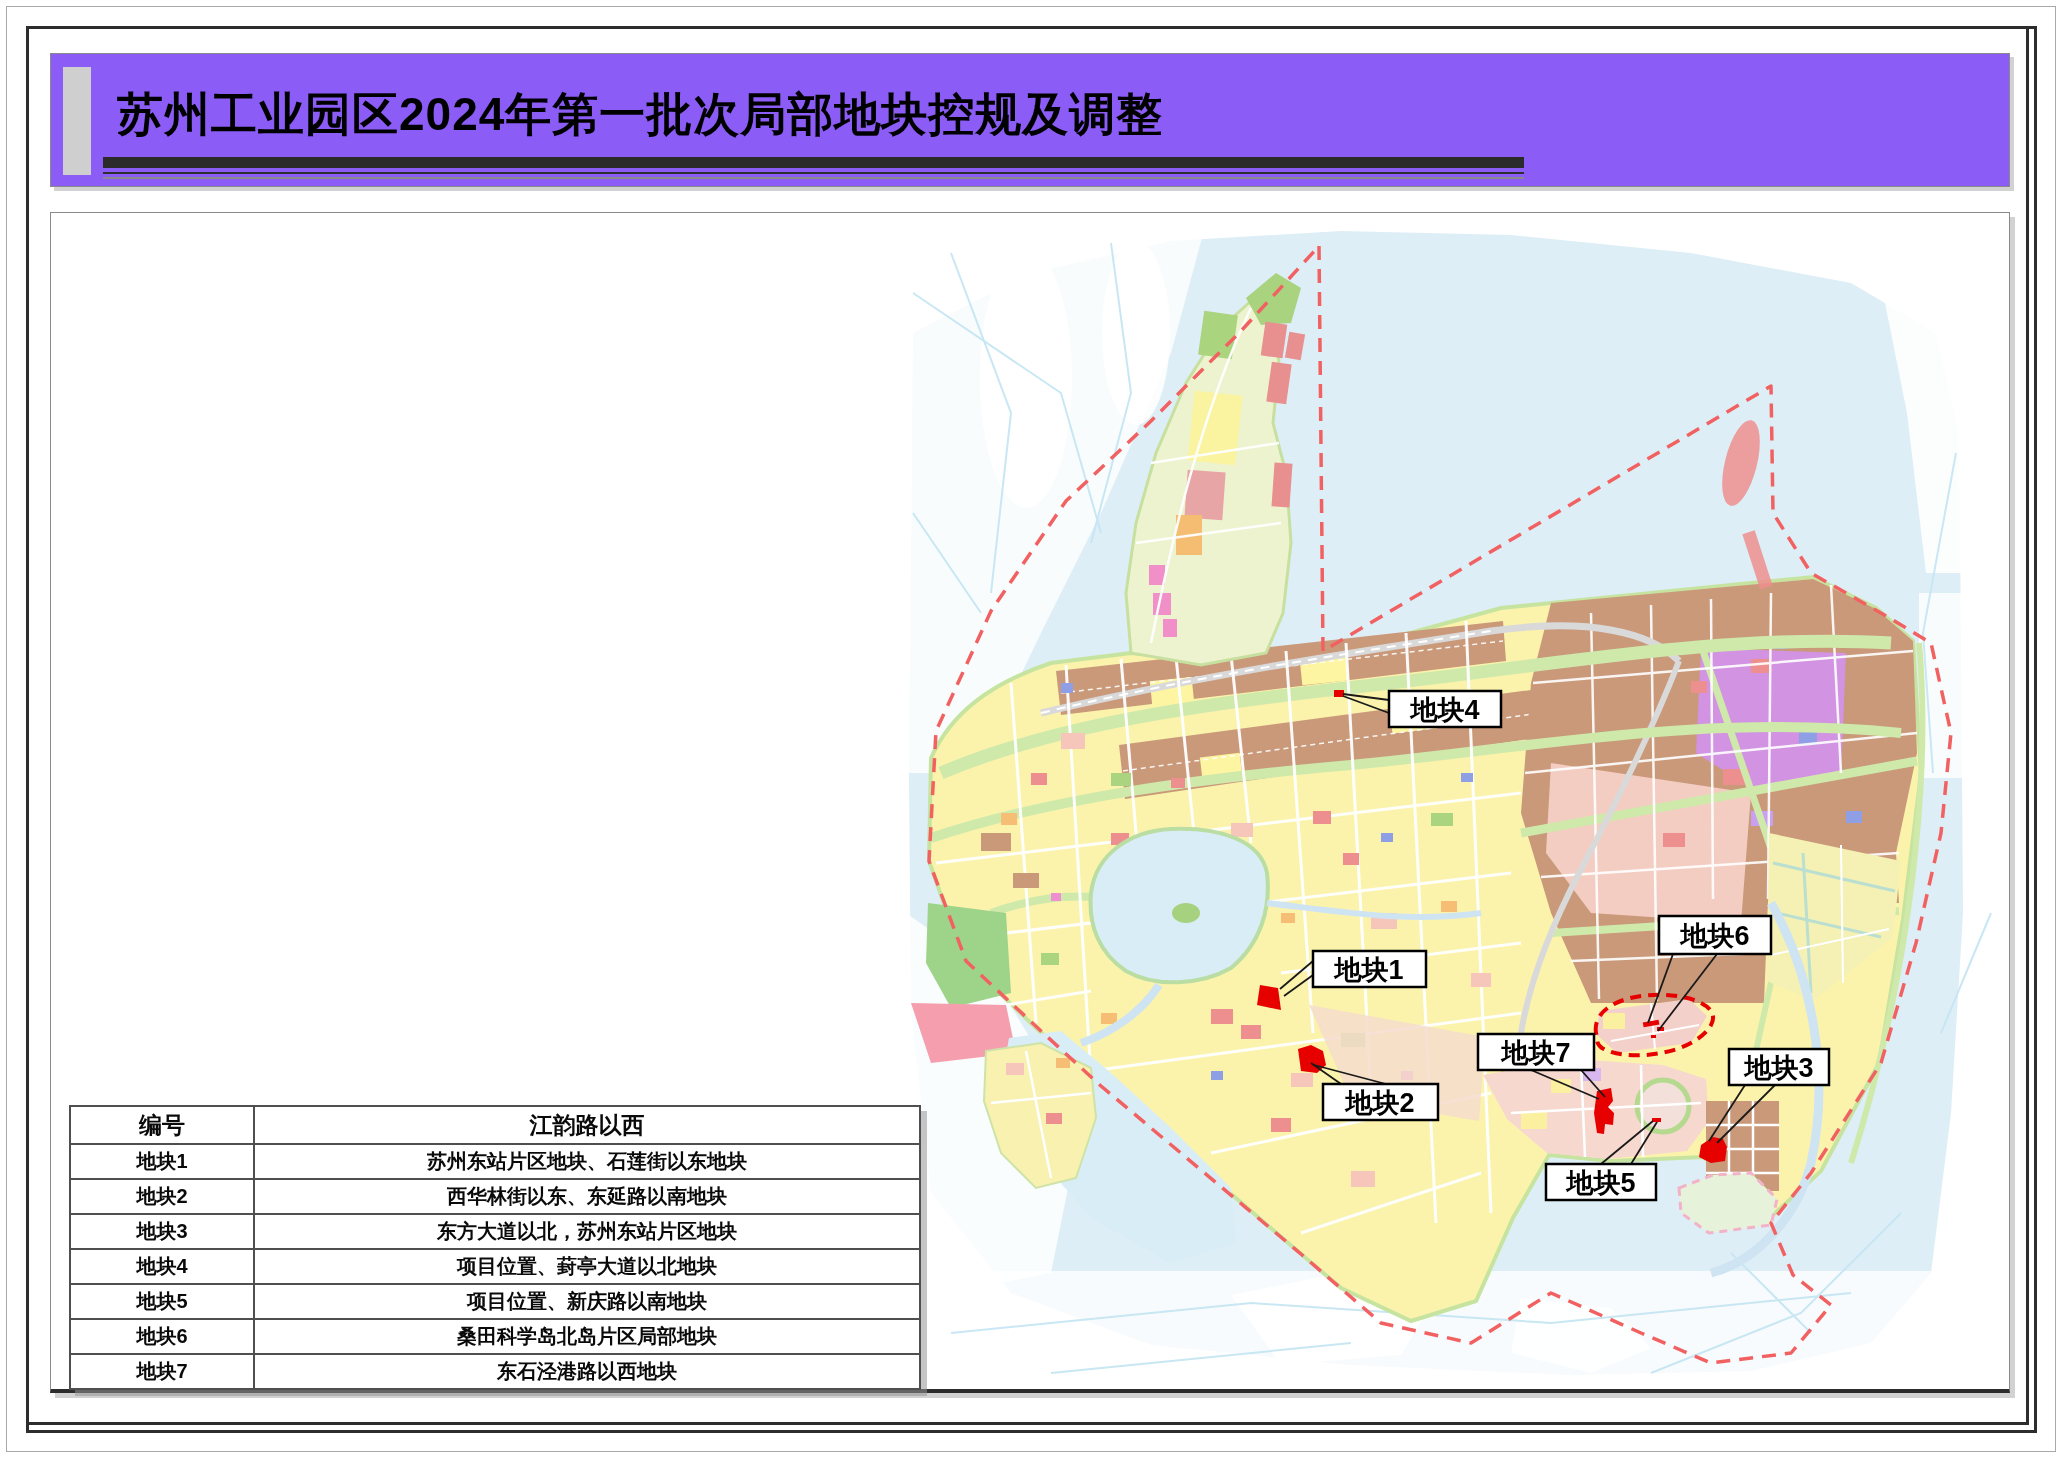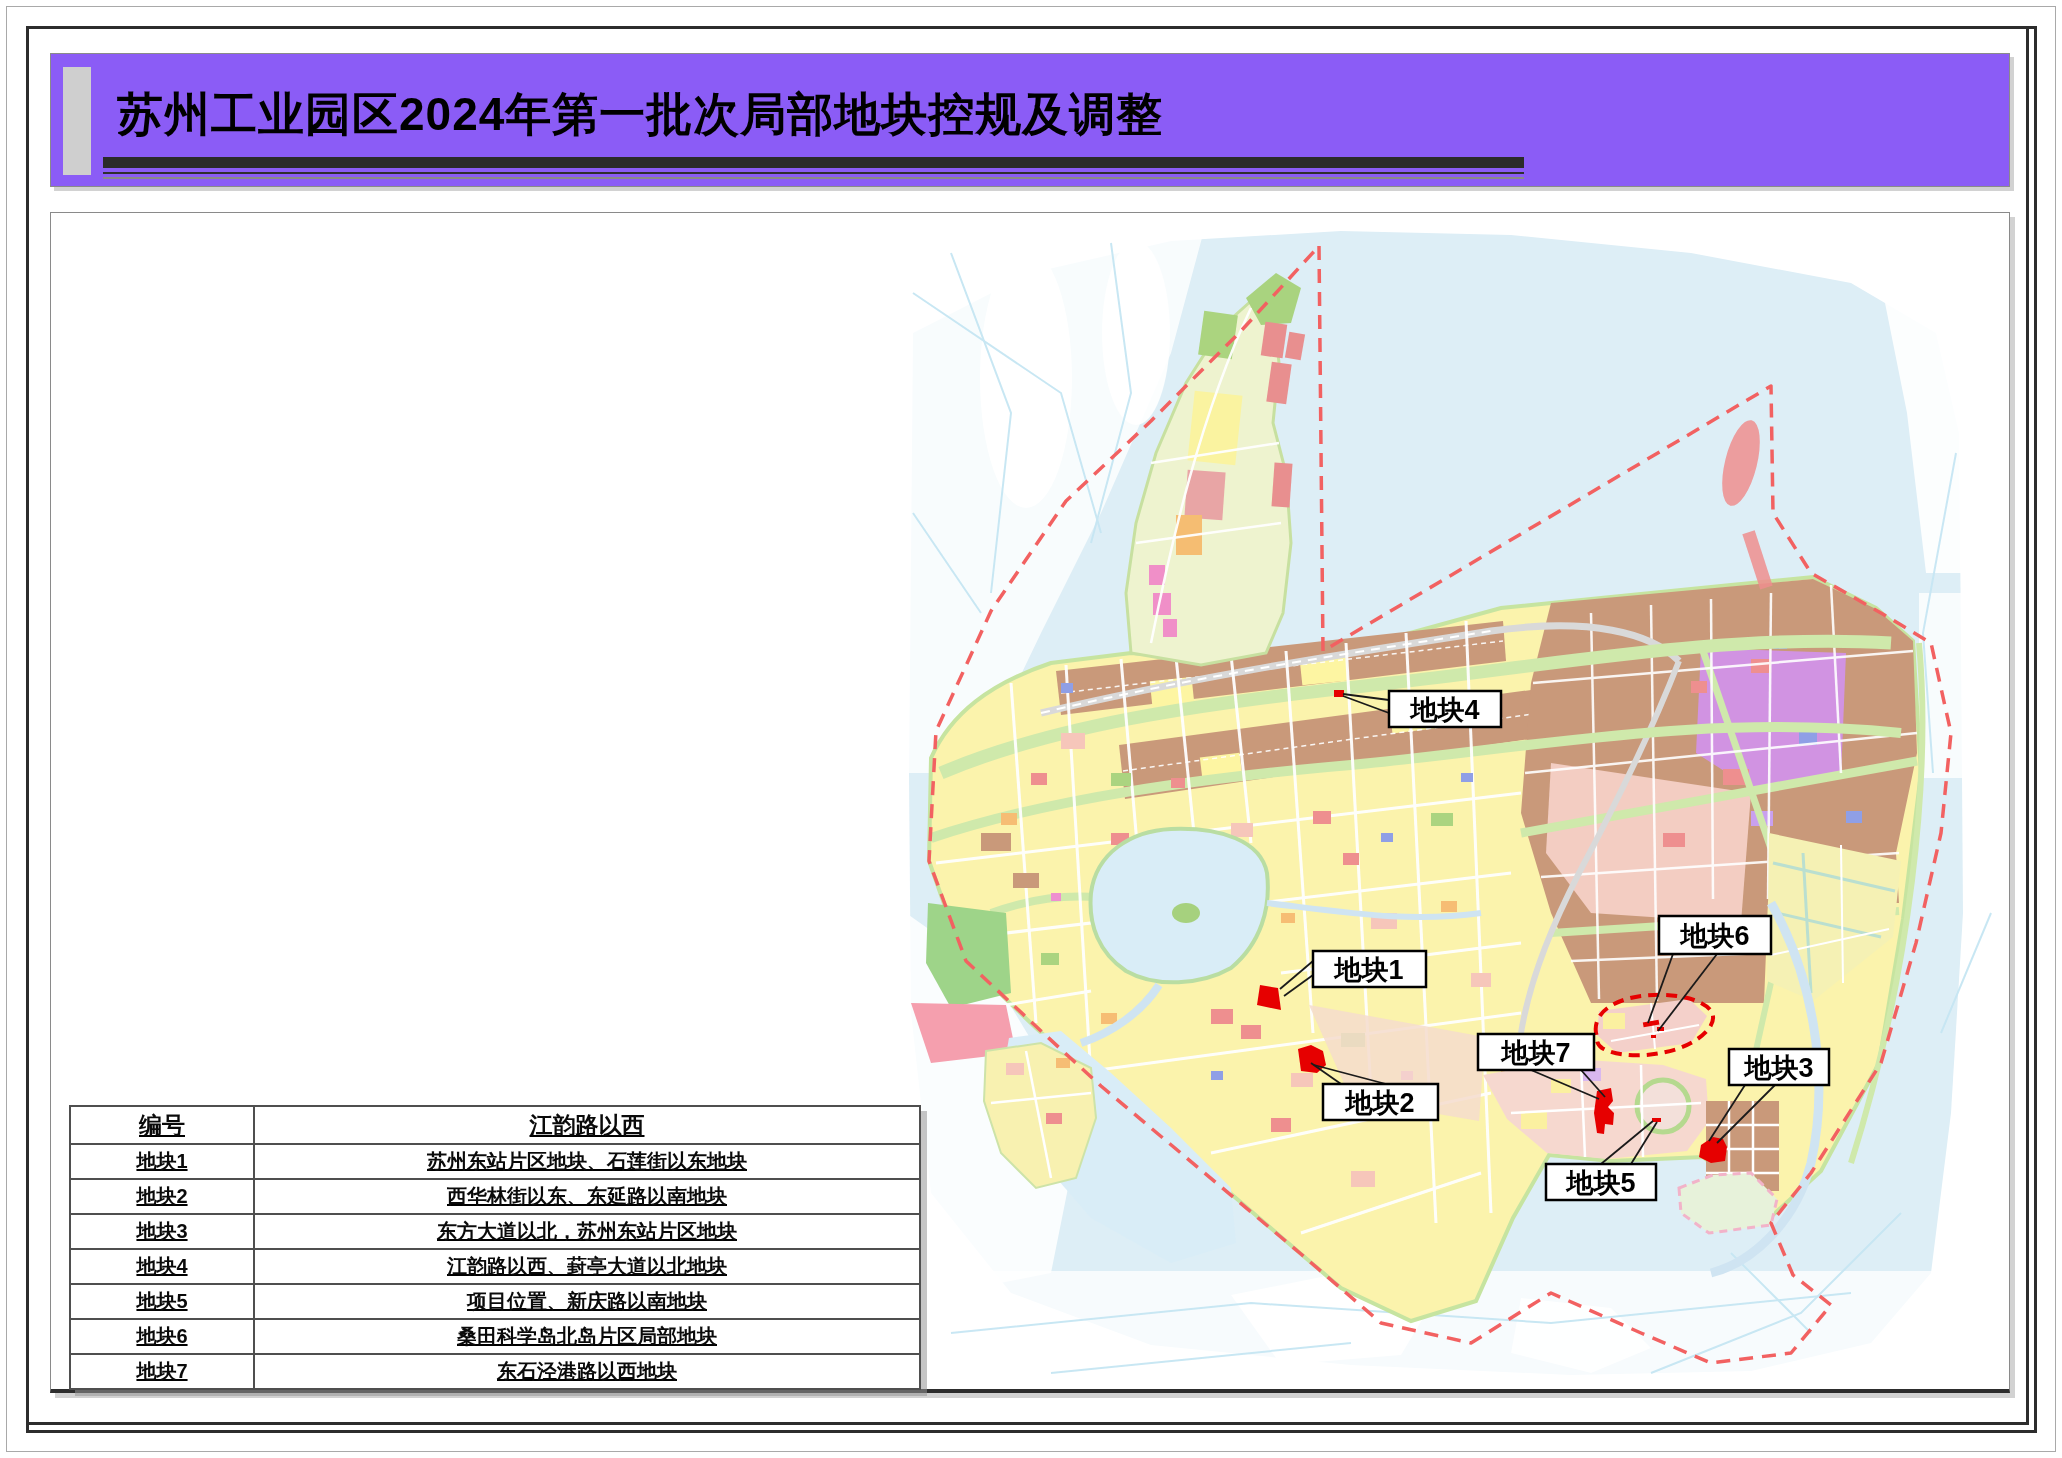--- a/index.html
+++ b/index.html
@@ -22,21 +22,21 @@
   .corner-white-strip{position:absolute;left:1px;top:103px;width:239px;height:12px;background:#fff;}
   .corner-label{position:absolute;right:58px;top:72px;font-size:38px;font-weight:700;letter-spacing:2px;}
   .corner-square{position:absolute;right:13px;top:84px;width:38px;height:40px;background:#383838;}
 
   .main-box{position:absolute;left:50px;top:212px;width:1958px;height:1176px;background:#fff;
             border:1px solid #8a8a8a;border-bottom:4px solid #2d2d2d;box-shadow:5px 5px 0 rgba(165,165,165,.5);}
   .map-svg{position:absolute;left:0;top:0;width:1958px;height:1176px;}
 
   .plots-table{position:absolute;left:18px;top:892px;width:852px;border-collapse:collapse;
                background:#fff;box-shadow:6px 6px 0 rgba(150,150,150,.55);
-               font-family:"Liberation Sans","DejaVu Sans",sans-serif;text-decoration:underline;}
+               font-family:"Liberation Sans","DejaVu Sans",sans-serif;}
   .plots-table th,.plots-table td{border:2px solid #4f4f4f;text-align:center;vertical-align:middle;
                font-weight:700;color:#0a0a0a;}
   .plots-table th{height:34px;font-size:23px;}
   .plots-table td{height:31px;font-size:20px;}
   .plots-table .col-no{width:180px;}
 
   
   .callout-text{font:700 27px "Liberation Sans","DejaVu Sans",sans-serif;}
 </style>
 </head>
@@ -421,21 +421,21 @@
         <tr>
           <td>地块2</td>
           <td>西华林街以东、东延路以南地块</td>
         </tr>
         <tr>
           <td>地块3</td>
           <td>东方大道以北，苏州东站片区地块</td>
         </tr>
         <tr>
           <td>地块4</td>
-          <td>江韵路以西、葑亭大道以北地块</td>
+          <td>项目位置、葑亭大道以北地块</td>
         </tr>
         <tr>
           <td>地块5</td>
           <td>项目位置、新庆路以南地块</td>
         </tr>
         <tr>
           <td>地块6</td>
           <td>桑田科学岛北岛片区局部地块</td>
         </tr>
         <tr>

